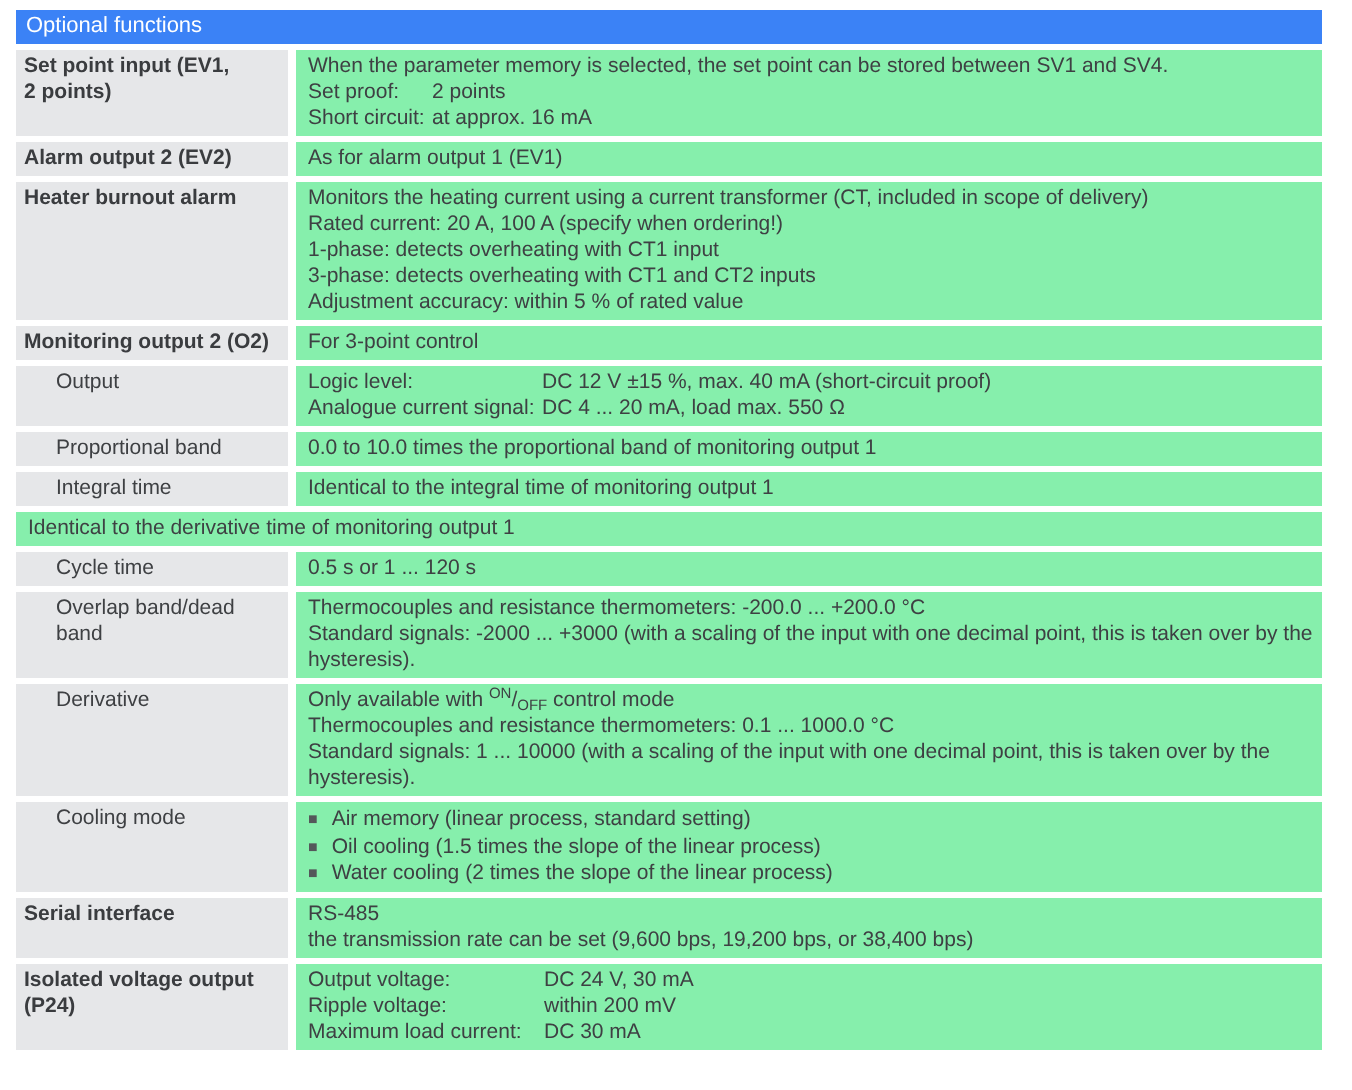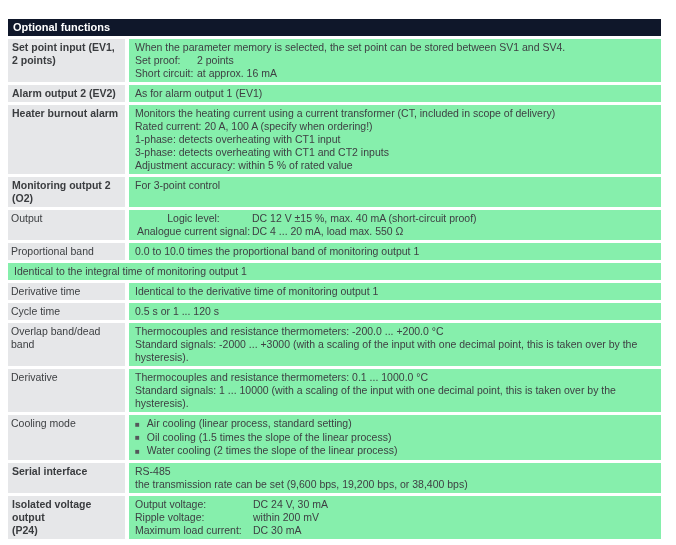--- a/index.html
+++ b/index.html
@@ -5,52 +5,51 @@
   * { margin: 0; padding: 0; box-sizing: border-box; }
   html, body { width: 676px; height: 545px; background: #ffffff; overflow: hidden; }
   body {
     font-family: "Liberation Sans", "DejaVu Sans", sans-serif;
     font-size: 10.5px;
     color: #3e4043;
     -webkit-font-smoothing: antialiased;
   }
   .spec-table { position: absolute; left: 8px; top: 5px; width: 653px; }
   .thead {
-    background: #0f172a;
+    background: #3b82f6;
     color: #ffffff;
-    font-weight: bold;
+    font-weight: normal;
     font-size: 11px;
     height: 17px;
     line-height: 17px;
     padding-left: 5px;
     margin-bottom: 3px;
-    margin-top: 14px;
   }
   .row { display: flex; margin-bottom: 3px; }
   .cell-l {
-    width: 117px;
+    width: 136px;
     background: #e6e7e9;
     padding: 2px 2px 2px 4px;
     line-height: 13px;
     font-weight: bold;
     color: #3a3c3f;
     flex-shrink: 0;
     margin-right: 4px;
   }
-  .cell-l.sub { font-weight: normal; padding-left: 3px; color: #3e4043; }
+  .cell-l.sub { font-weight: normal; padding-left: 20px; color: #3e4043; }
   .cell-r {
     flex: 1;
     background: #86efac;
     padding: 2px 4px 2px 6px;
     line-height: 13px;
   }
   .ln { min-height: 13px; }
   .k { display: inline-block; white-space: nowrap; }
   .k62  { min-width: 62px; }
-  .k117 { min-width: 117px; text-align: center; }
+  .k117 { min-width: 117px; }
   .k118 { min-width: 118px; }
   .sup { font-size: 7.5px; line-height: 0; vertical-align: 4px; }
   .sub2 { font-size: 7.5px; line-height: 0; vertical-align: -2px; }
   .blt {
     display: inline-block;
     font-size: 8px;
     color: #54575a;
     margin-right: 7px;
     vertical-align: 0.5px;
   }
@@ -118,27 +117,27 @@
   </div>
 
   <div class="row">
     <div class="cell-l sub">Proportional band</div>
     <div class="cell-r">
       <div class="ln">0.0 to 10.0 times the proportional band of monitoring output 1</div>
     </div>
   </div>
 
   <div class="row">
+    <div class="cell-l sub">Integral time</div>
     <div class="cell-r">
       <div class="ln">Identical to the integral time of monitoring output 1</div>
     </div>
   </div>
 
   <div class="row">
-    <div class="cell-l sub">Derivative time</div>
     <div class="cell-r">
       <div class="ln">Identical to the derivative time of monitoring output 1</div>
     </div>
   </div>
 
   <div class="row">
     <div class="cell-l sub">Cycle time</div>
     <div class="cell-r">
       <div class="ln">0.5 s or 1 ... 120 s</div>
     </div>
@@ -148,30 +147,33 @@
     <div class="cell-l sub">Overlap band/dead band</div>
     <div class="cell-r">
       <div class="ln">Thermocouples and resistance thermometers: -200.0 ... +200.0 °C</div>
       <div class="ln">Standard signals: -2000 ... +3000 (with a scaling of the input with one decimal point, this is taken over by the hysteresis).</div>
     </div>
   </div>
 
   <div class="row">
     <div class="cell-l sub">Derivative</div>
     <div class="cell-r">
+      <div class="ln">
+        <span>Only available with </span><span class="sup">ON</span><span>/</span><span class="sub2">OFF</span><span> control mode</span>
+      </div>
       <div class="ln">Thermocouples and resistance thermometers: 0.1 ... 1000.0 °C</div>
       <div class="ln">Standard signals: 1 ... 10000 (with a scaling of the input with one decimal point, this is taken over by the hysteresis).</div>
     </div>
   </div>
 
   <div class="row">
     <div class="cell-l sub">Cooling mode</div>
     <div class="cell-r">
       <div class="ln">
-        <span class="blt">■</span><span>Air cooling (linear process, standard setting)</span>
+        <span class="blt">■</span><span>Air memory (linear process, standard setting)</span>
       </div>
       <div class="ln">
         <span class="blt">■</span><span>Oil cooling (1.5 times the slope of the linear process)</span>
       </div>
       <div class="ln">
         <span class="blt">■</span><span>Water cooling (2 times the slope of the linear process)</span>
       </div>
     </div>
   </div>
 

